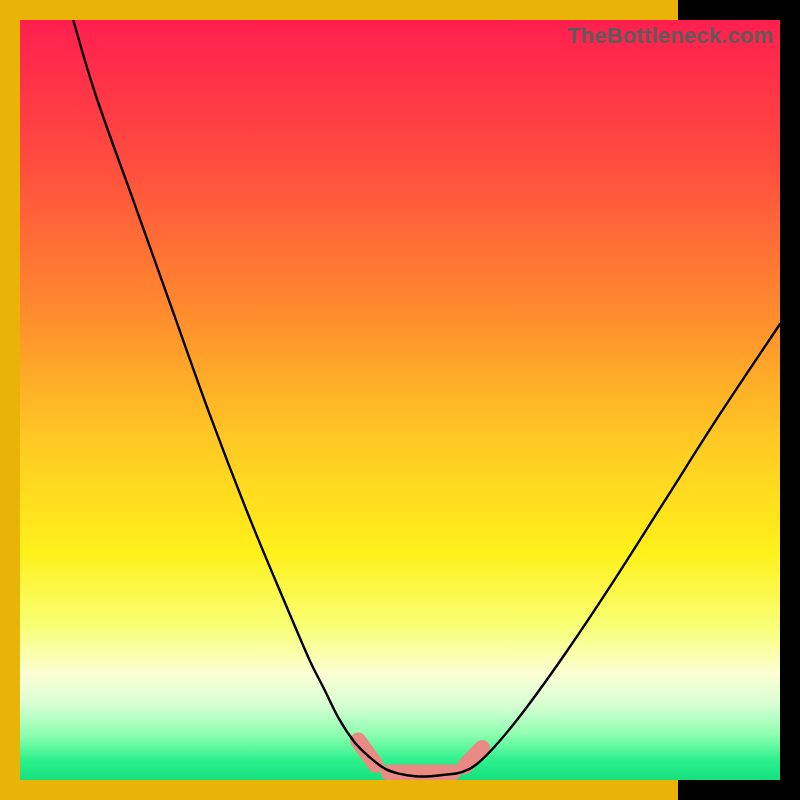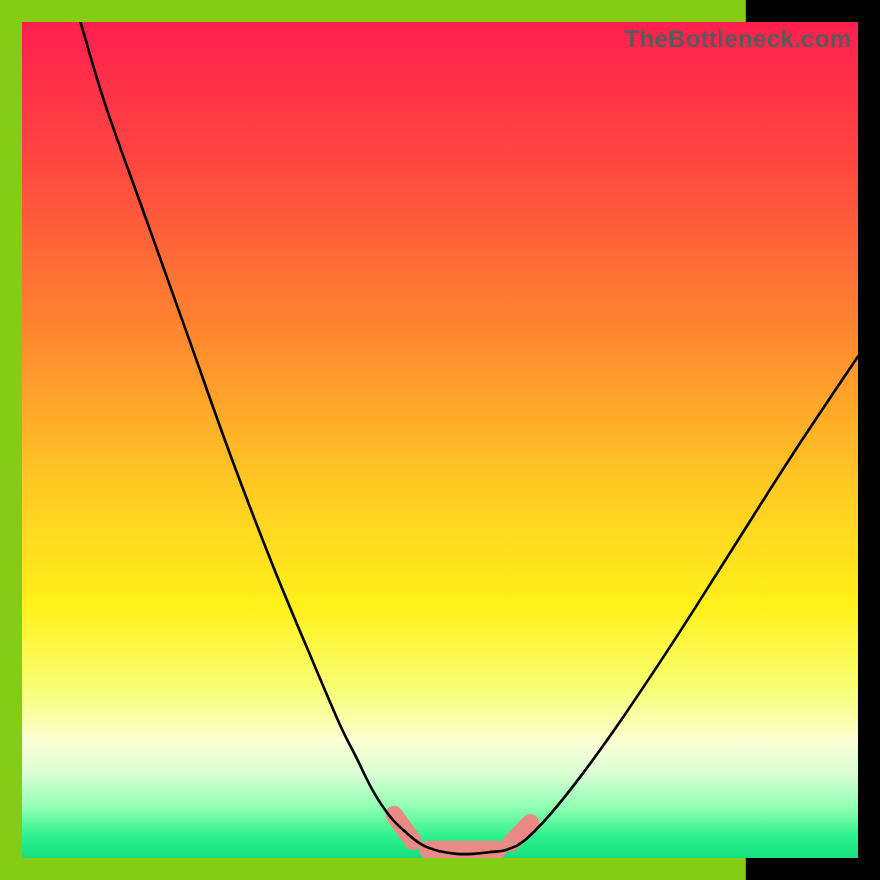--- a/index.html
+++ b/index.html
@@ -1,20 +1,20 @@
 <!DOCTYPE html>
 <html><head>
 <meta charset="utf-8">
 <style>
   * { margin: 0; padding: 0; box-sizing: border-box; }
   html, body { width: 800px; height: 800px; overflow: hidden; background: #000; }
   .frame {
     width: 678px;
     height: 800px;
-    background: #84cc16;
+    background: #eab308;
     position: relative;
   }
   .plot-area {
     position: absolute;
     left: 20px;
     top: 20px;
     width: 760px;
     height: 760px;
     overflow: hidden;
   }

